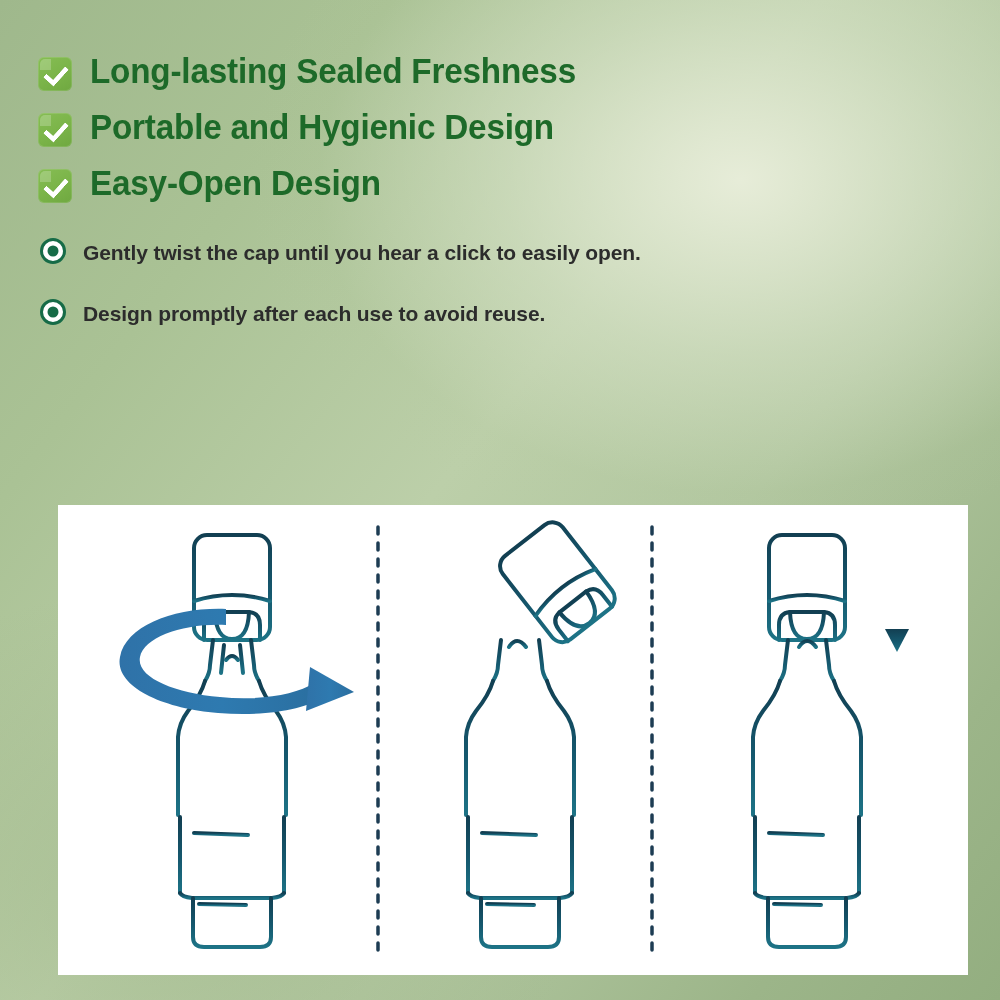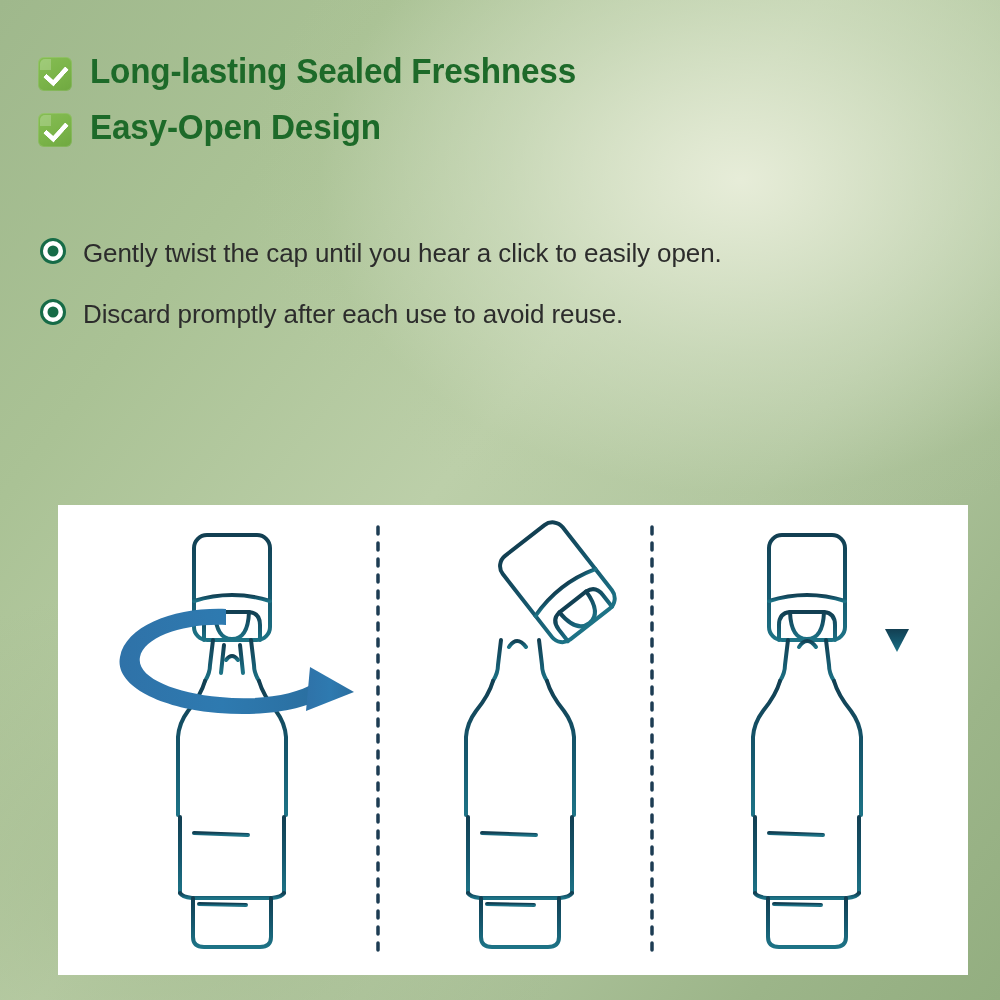--- a/index.html
+++ b/index.html
@@ -105,25 +105,26 @@
     content: "";
     position: absolute;
     left: 50%; top: 50%;
     transform: translate(-50%,-50%);
     width: 11px; height: 11px;
     border-radius: 50%;
     background: #166b47;
   }
   .instruction-text {
     margin-left: 17px;
-    font-size: 26px;
+    font-size: 21px;
     line-height: 34px;
     color: #2c2c2c;
     max-width: 720px;
     letter-spacing: -0.1px;
+    font-weight: bold;
   }
 
   
   #panel {
     position: absolute;
     left: 58px;
     top: 505px;
     width: 910px;
     height: 470px;
     background: #ffffff;
@@ -139,40 +140,46 @@
 
   <div class="headlines">
 
     <div class="headline-row">
       <span class="check-box">
         <span class="corner-gloss"></span>
       </span>
       <span class="headline-text">Long-lasting Sealed Freshness</span>
     </div>
 
+    <div class="headline-row">
+      <span class="check-box">
+        <span class="corner-gloss"></span>
+      </span>
+      <span class="headline-text">Portable and Hygienic Design</span>
+    </div>
 
     <div class="headline-row">
       <span class="check-box">
         <span class="corner-gloss"></span>
       </span>
       <span class="headline-text">Easy-Open Design</span>
     </div>
   </div>
 
   <div class="instructions">
 
     <div class="instruction-row">
       <span class="bullet-dot"></span>
       <span class="instruction-text">Gently twist the cap until you hear a click to easily open.</span>
     </div>
 
 
     <div class="instruction-row">
       <span class="bullet-dot"></span>
-      <span class="instruction-text">Discard promptly after each use to avoid reuse.</span>
+      <span class="instruction-text">Design promptly after each use to avoid reuse.</span>
     </div>
   </div>
 
   <div id="panel">
     <svg width="910" height="470" viewBox="0 0 910 470" xmlns="http://www.w3.org/2000/svg">
       <defs>
         <linearGradient id="outlineGrad" x1="0" y1="0" x2="0" y2="1">
           <stop offset="0%" stop-color="#123f52"></stop>
           <stop offset="55%" stop-color="#15586e"></stop>
           <stop offset="100%" stop-color="#1d7386"></stop>

